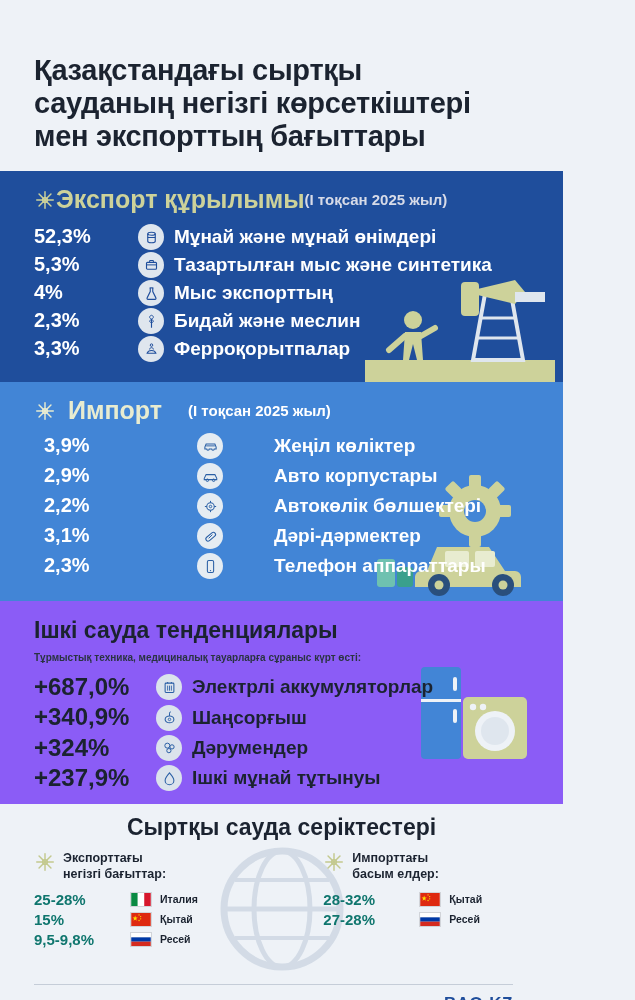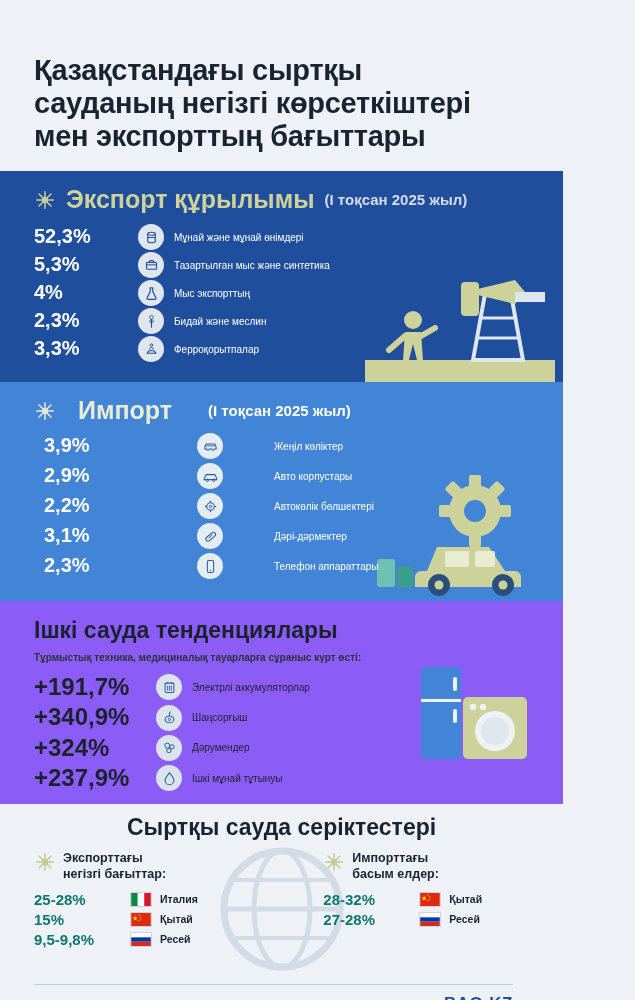--- a/index.html
+++ b/index.html
@@ -36,21 +36,20 @@
   .export-block {
     position: relative;
     background: #1f4e9c;
     padding: 14px 34px 18px 34px;
     margin-top: 8px;
     overflow: hidden;
   }
   .export-block .title-row {
     display: flex;
     align-items: center;
-    gap: 10px;
     margin-bottom: 10px;
   }
   .export-block .sect-title {
     font-size: 25px;
     font-weight: bold;
     color: #cdd29a;
   }
   .export-block .period {
     font-size: 15px;
     color: #d7dbe8;
@@ -72,42 +71,43 @@
   .row .circ {
     width: 26px; height: 26px;
     border-radius: 50%;
     background: #dfe6ee;
     display: flex; align-items: center; justify-content: center;
     margin-right: 10px;
     flex: 0 0 auto;
   }
   .row .circ svg { width: 15px; height: 15px; display:block; }
   .row .lbl {
-    font-size: 10px;
+    font-size: 19px;
     color: #ffffff;
+    font-weight: bold;
   }
 
   
   .oil-art {
     position: absolute;
     right: 8px; bottom: 0px;
     width: 190px; height: 150px;
     z-index: 1;
     opacity: 1;
   }
 
   
   .import-block {
     position: relative;
     background: #4285d6;
     padding: 14px 34px 18px 34px;
     overflow: hidden;
   }
   .import-block .title-row {
-    display: flex; align-items: center; gap: 22px;
+    display: flex; align-items: center; gap: 12px;
     margin-bottom: 8px;
   }
   .import-block .sect-title {
     font-size: 25px; font-weight: bold; color: #e8ecd0;
   }
   .import-block .period {
     font-size: 15px; color: #ffffff; font-weight: bold; margin-left: 14px;
   }
   .import-block .row .pct { color: #ffffff; width: 112px; }
   .import-block .row { margin-bottom: 4px; padding-left: 10px; gap: 41px; }
@@ -411,21 +411,21 @@
       <circle cx="56" cy="44" r="3.2" fill="#eef2f7"></circle>
       <circle cx="66" cy="44" r="3.2" fill="#eef2f7"></circle>
     </svg>
 
     <h2>Ішкі сауда тенденциялары</h2>
     <div class="sub">Тұрмыстық техника, медициналық тауарларға сұраныс күрт өсті:</div>
 
     <div class="rows">
 
       <div class="row">
-        <span class="pct">+191,7%</span>
+        <span class="pct">+687,0%</span>
         <span class="circ">
           <svg viewBox="0 0 24 24">
               <rect x="5" y="5" width="14" height="15" rx="1.5" fill="none" stroke="#2a5fa5" stroke-width="1.7"></rect>
               <path d="M9 3 V5 M15 3 V5" stroke="#2a5fa5" stroke-width="1.7"></path>
               <path d="M9 9 V17 M12 9 V17 M15 9 V17" stroke="#2a5fa5" stroke-width="1.4"></path>
             </svg>
         </span>
         <span class="lbl">Электрлі аккумуляторлар</span>
       </div>
 

